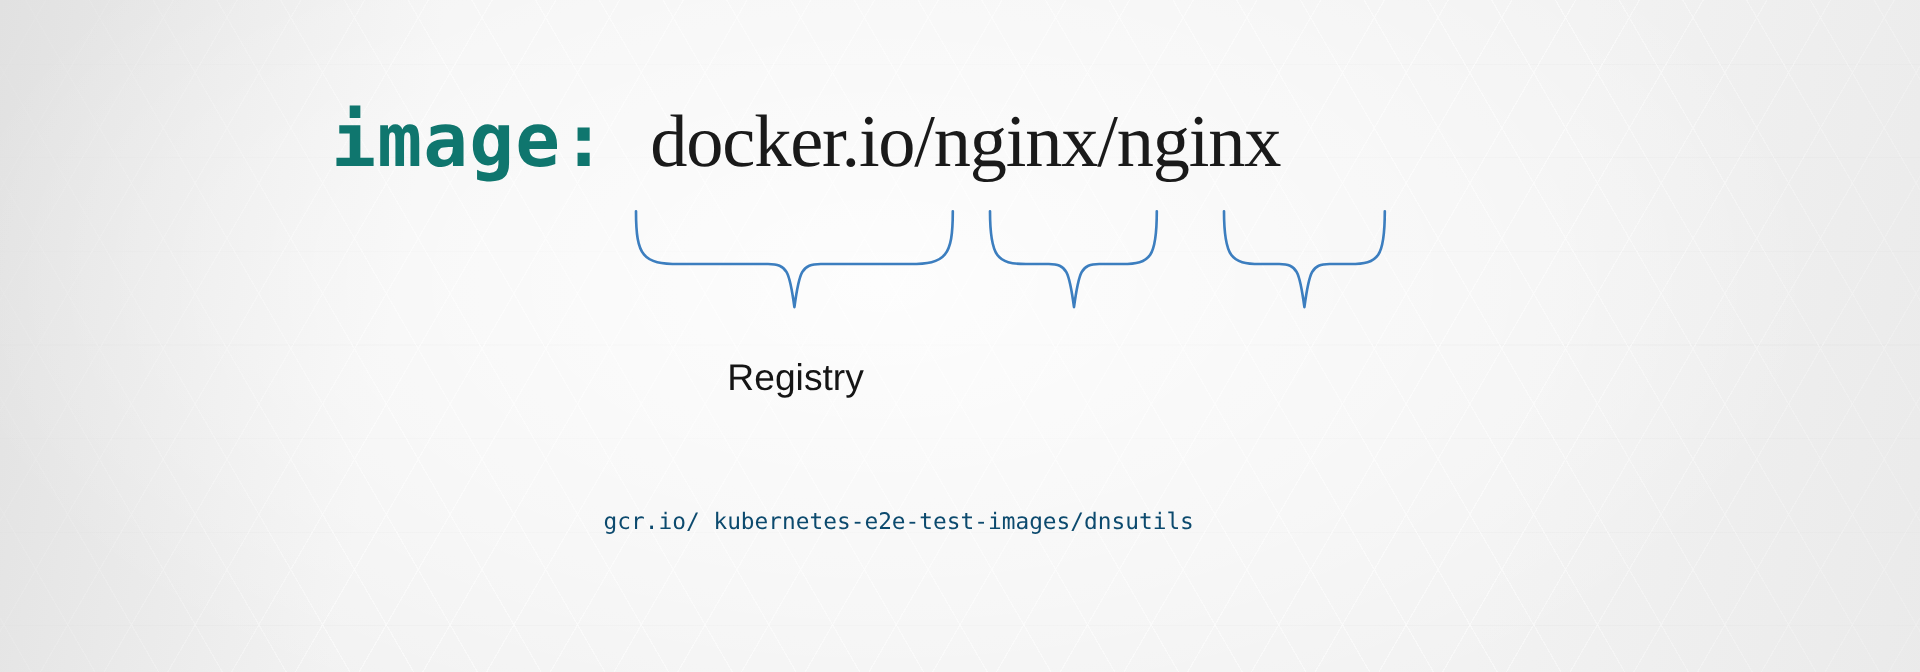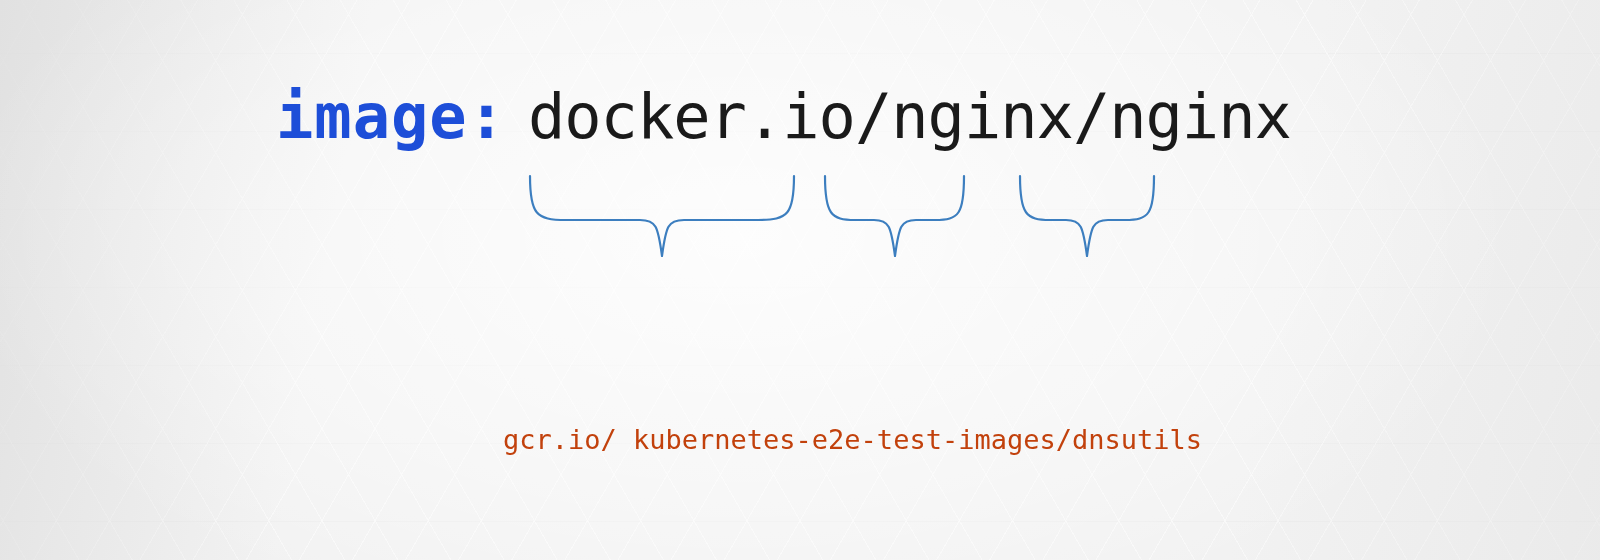--- a/index.html
+++ b/index.html
@@ -68,28 +68,29 @@
     left: 276px;
     top: 86px;
     white-space: nowrap;
     font-family: "DejaVu Sans Mono", "Liberation Mono", monospace;
     font-size: 62px;
     line-height: 1;
     letter-spacing: 0px;
   }
   #image-key {
     font-weight: 700;
-    color: #1d4ed8;
+    color: #0f766e;
     letter-spacing: 1px;
   }
   #image-value {
     color: #1a1a1a;
     font-weight: 400;
-    margin-left: 22px;
+    margin-left: 36px;
     letter-spacing: -1px;
+    font-family: Liberation Serif, serif;
   }
 
   
   #braces {
     position: absolute;
     left: 0;
     top: 168px;
     width: 1600px;
     height: 96px;
   }
@@ -109,23 +110,23 @@
   #label-registry { left: 530px;  top: 294px; width: 266px; }
   #label-user     { left: 815px;  top: 294px; width: 176px; }
   #label-image    { left: 1000px; top: 294px; width: 182px; }
 
   
   #example-line {
     position: absolute;
     left: 503px;
     top: 424px;
     font-family: "DejaVu Sans Mono", "Liberation Mono", monospace;
-    font-size: 27px;
+    font-size: 19px;
     letter-spacing: 0px;
-    color: #c2410c;
+    color: #0c4a6e;
     white-space: pre;
   }
 </style>
 </head>
 <body>
 
 <div id="slide">
 
   <div class="texture"></div>
   <div class="vignette"></div>
@@ -158,19 +159,20 @@
         <path d="M1020,8
                  C1020,46 1026,52 1050,52
                  L1066,52
                  C1081,52 1083,58 1087,88
                  C1091,58 1093,52 1108,52
                  L1125,52
                  C1149,52 1154,46 1154,8"></path>
       </svg>
     </div>
 
+    <div class="seg-label" id="label-registry">Registry</div>
 
 
 
     <div id="example-line">gcr.io/ kubernetes-e2e-test-images/dnsutils</div>
 
   </div>
 </div>
 
 </body></html>

